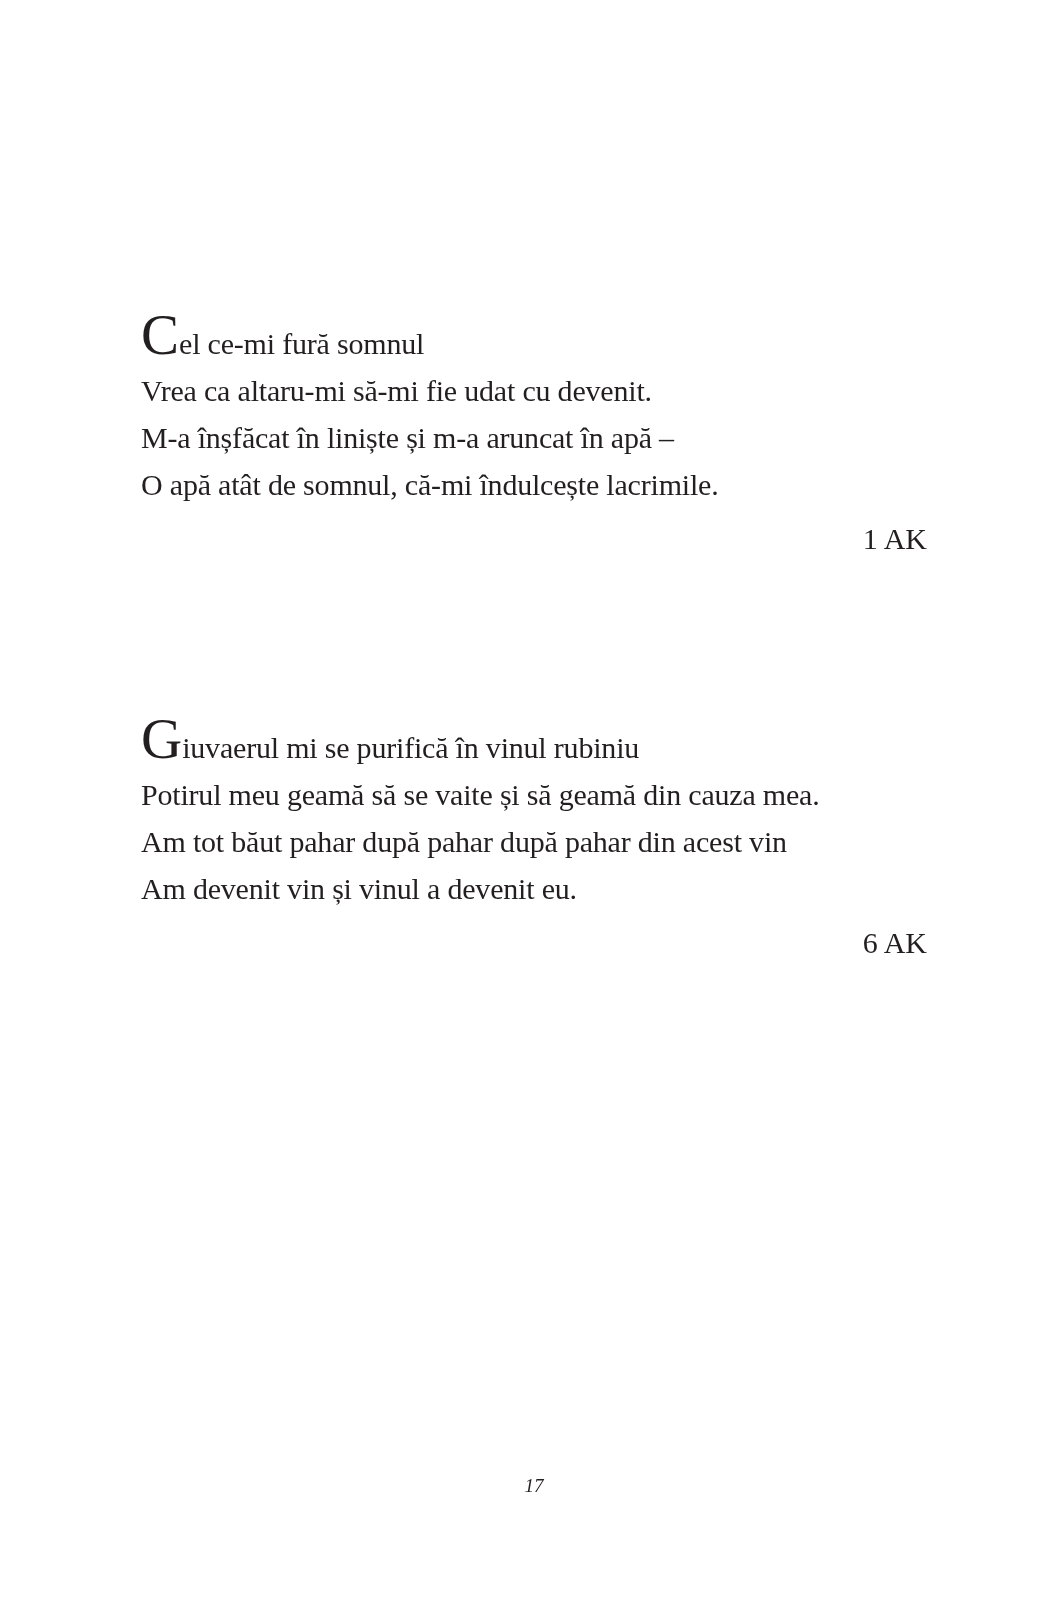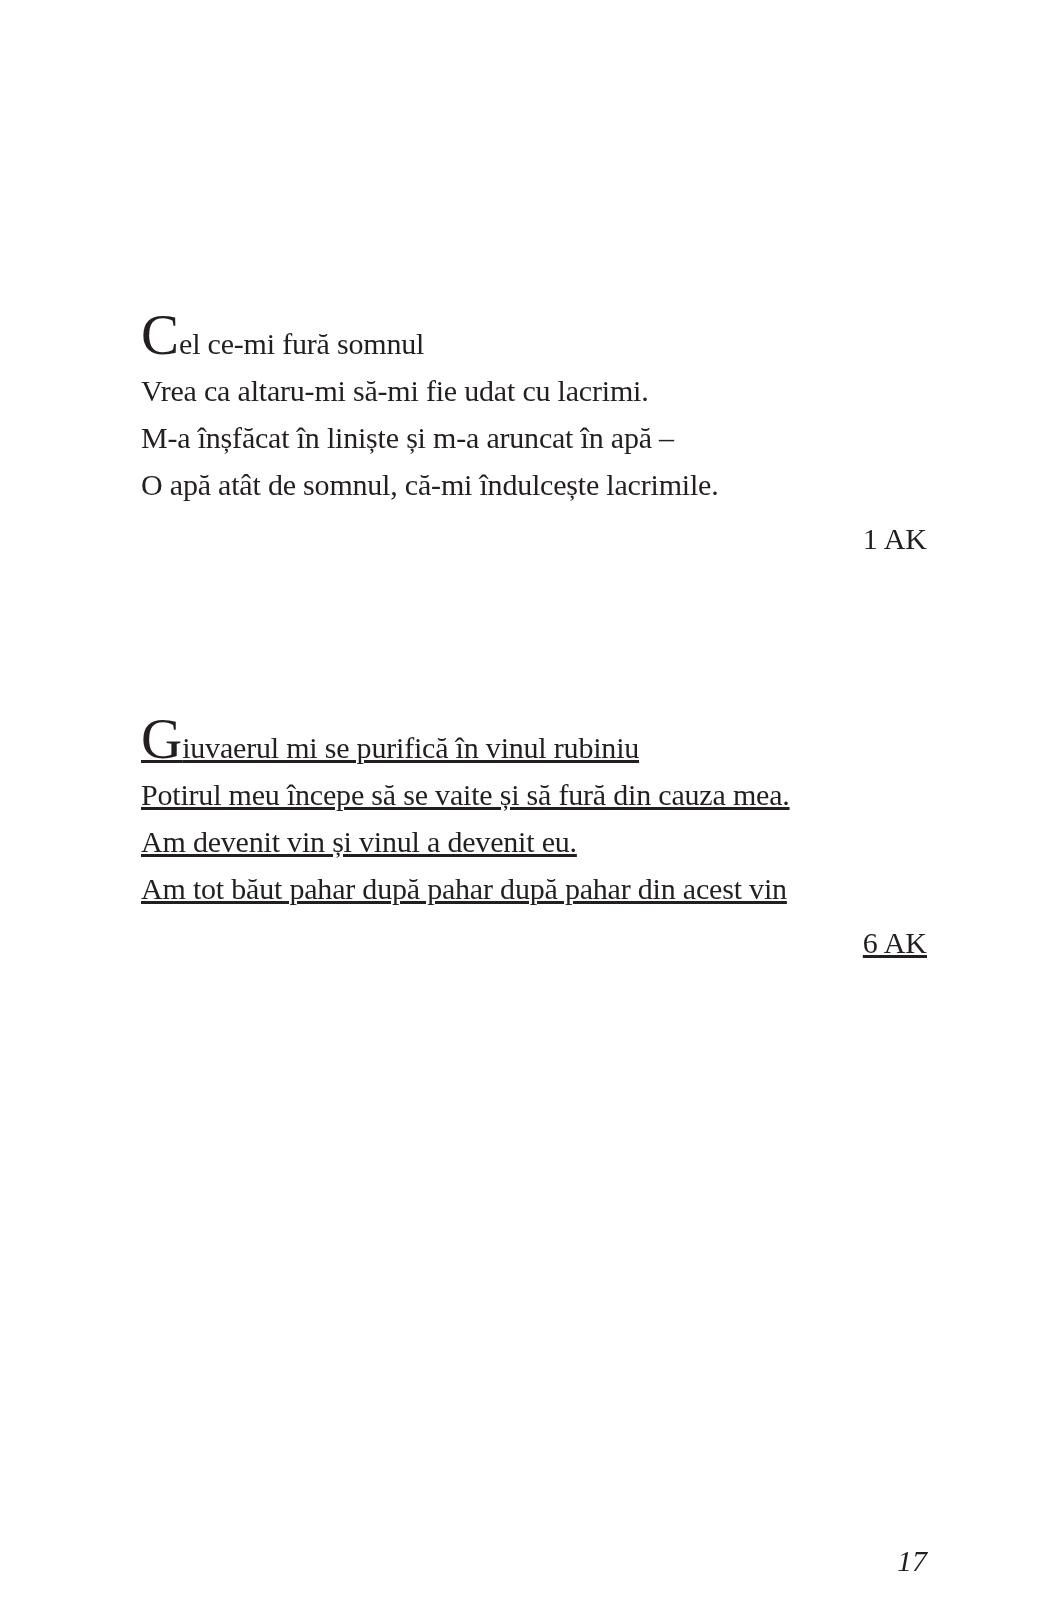--- a/index.html
+++ b/index.html
@@ -19,21 +19,21 @@
     height: 1600px;
     background: #ffffff;
     overflow: hidden;
   }
   .poem {
     position: absolute;
     left: 141px;
     width: 786px;
   }
   .poem-1 { top: 320px; }
-  .poem-2 { top: 724px; text-decoration: underline; }
+  .poem-2 { top: 724px; }
   .line {
     margin: 0;
     font-size: 30px;
     line-height: 47px;
     letter-spacing: -0.2px;
     white-space: nowrap;
   }
   .dropcap {
     font-size: 57px;
     line-height: 10px;      
@@ -42,45 +42,45 @@
   }
   .indented { padding-left: 25px; }
   .attribution {
     margin: 7px 0 0 0;
     font-size: 30px;
     line-height: 47px;
     text-align: right;
   }
   .page-number {
     position: absolute;
-    top: 1537px;
+    top: 1462px;
     left: 141px;
     width: 786px;
-    text-align: right;
+    text-align: center;
     font-style: italic;
-    font-size: 30px;
+    font-size: 19px;
     line-height: 47px;
   }
 </style>
 </head>
 <body>
 
 <div class="page">
 
   <section class="poem poem-1">
     <p class="line"><span class="dropcap">C</span><span>el ce-mi fură somnul</span></p>
-    <p class="line">Vrea ca altaru-mi să-mi fie udat cu lacrimi.</p>
+    <p class="line">Vrea ca altaru-mi să-mi fie udat cu devenit.</p>
     <p class="line">M-a înșfăcat în liniște și m-a aruncat în apă –</p>
     <p class="line">O apă atât de somnul, că-mi îndulcește lacrimile.</p>
     <p class="attribution">1 AK</p>
   </section>
 
   <section class="poem poem-2">
     <p class="line"><span class="dropcap">G</span><span>iuvaerul mi se purifică în vinul rubiniu</span></p>
-    <p class="line">Potirul meu începe să se vaite și să fură din cauza mea.</p>
+    <p class="line">Potirul meu geamă să se vaite și să geamă din cauza mea.</p>
+    <p class="line">Am tot băut pahar după pahar după pahar din acest vin</p>
     <p class="line">Am devenit vin și vinul a devenit eu.</p>
-    <p class="line">Am tot băut pahar după pahar după pahar din acest vin</p>
     <p class="attribution">6 AK</p>
   </section>
 
   <footer class="page-number">17</footer>
 
 </div>
 
 </body></html>

